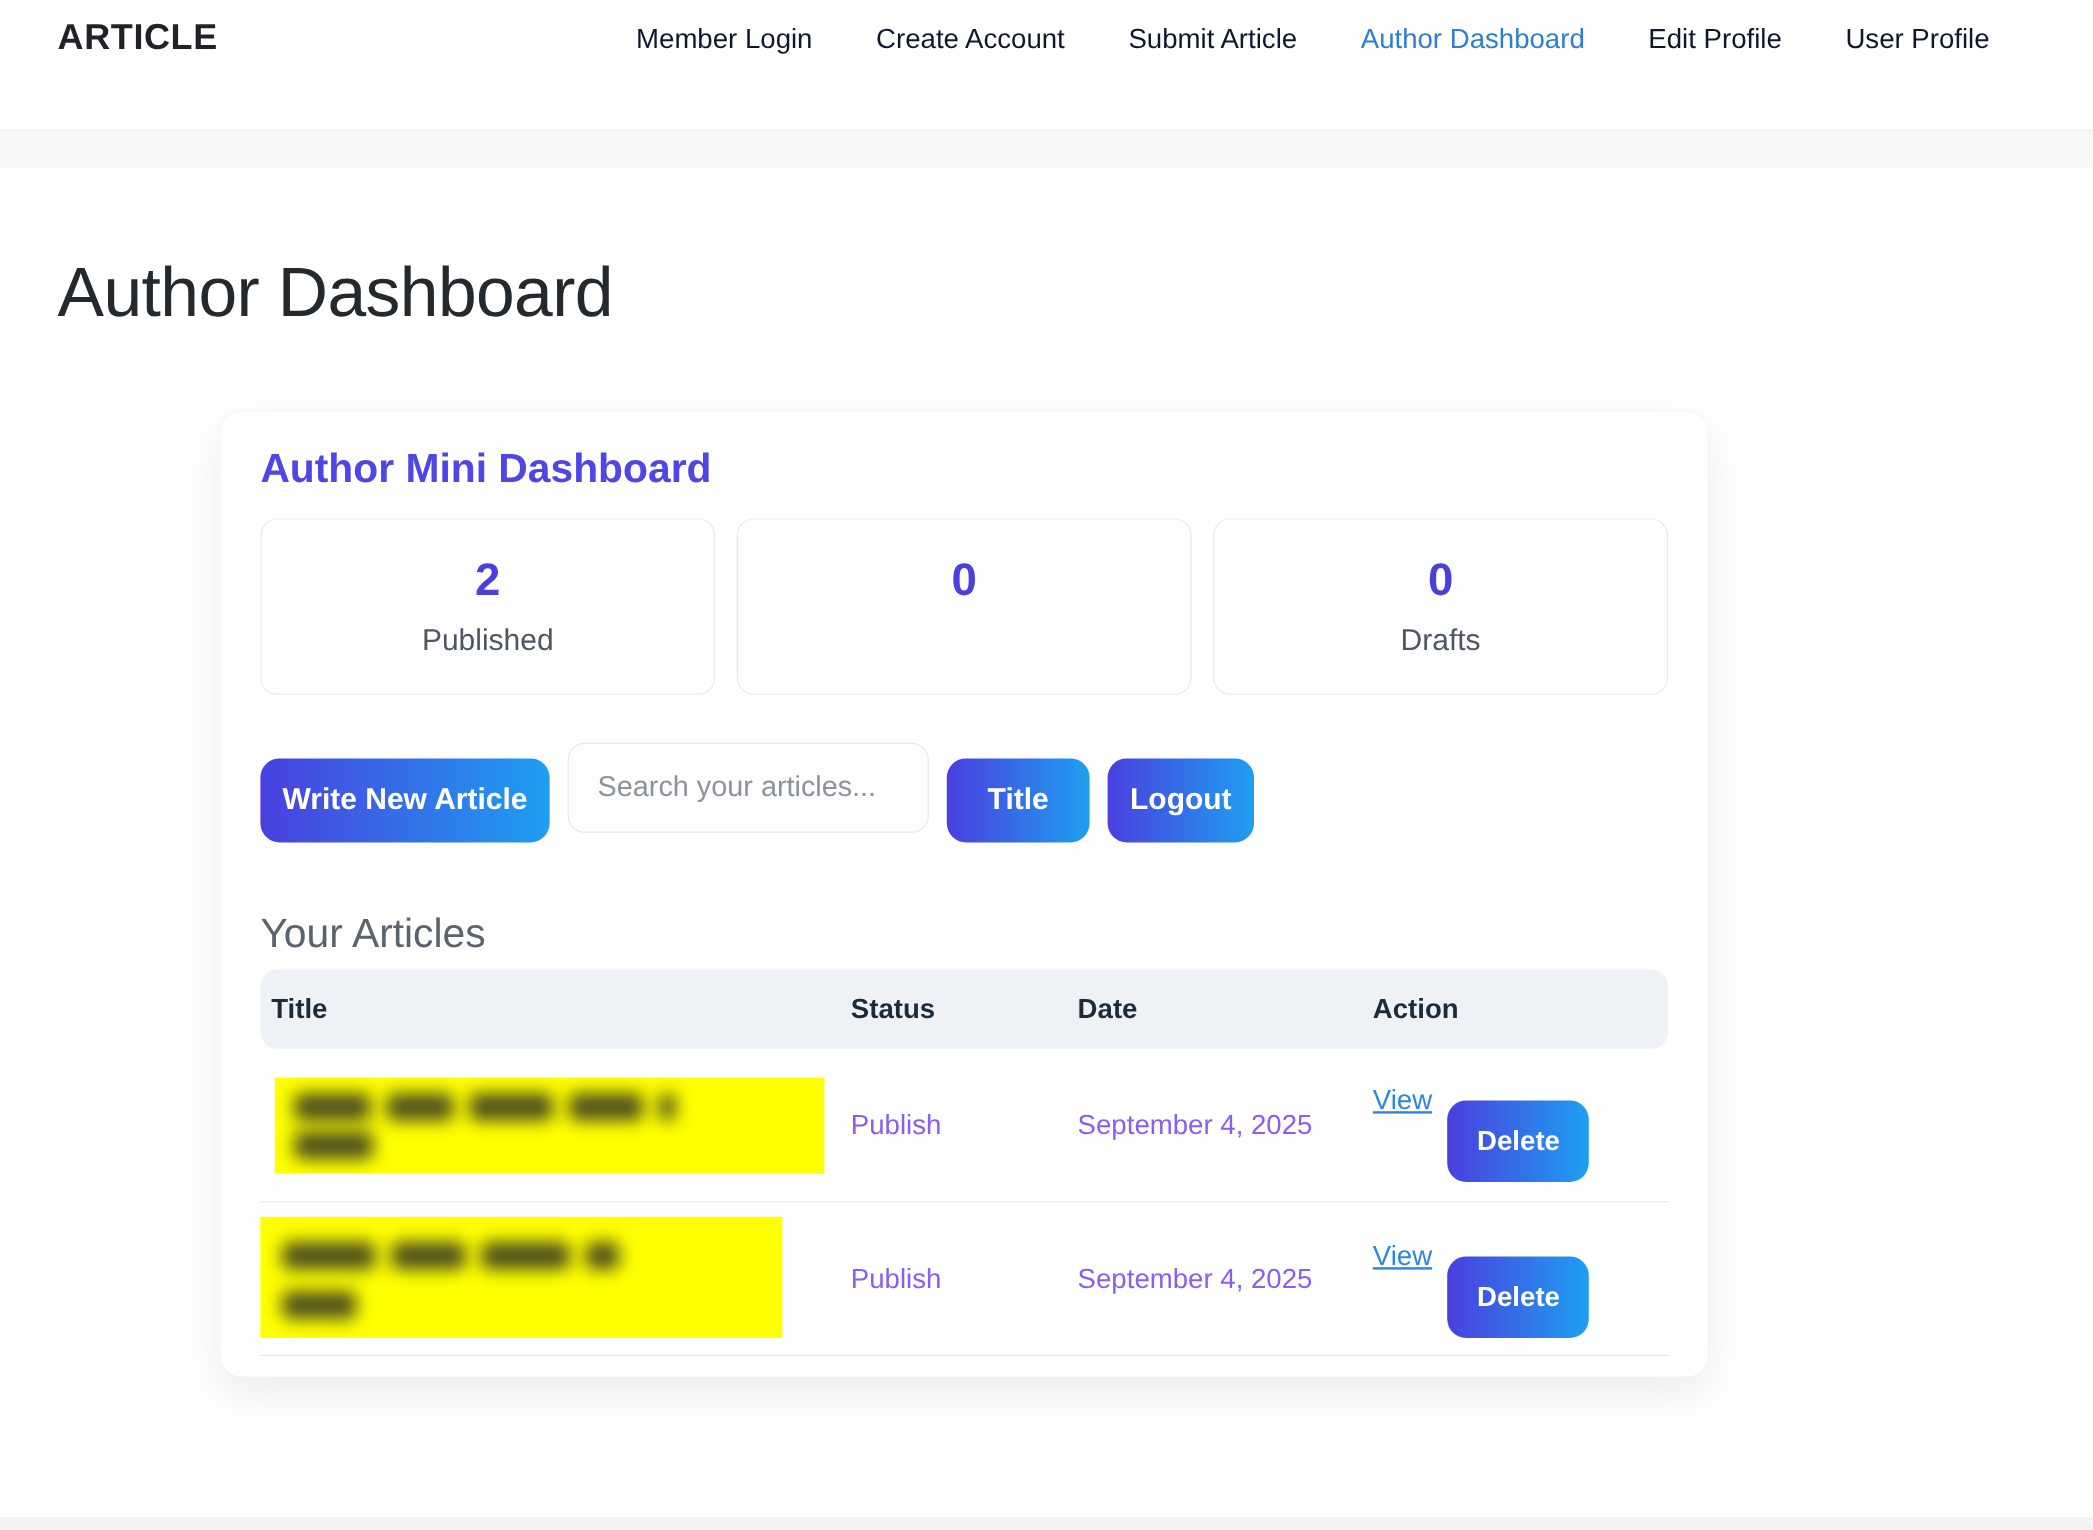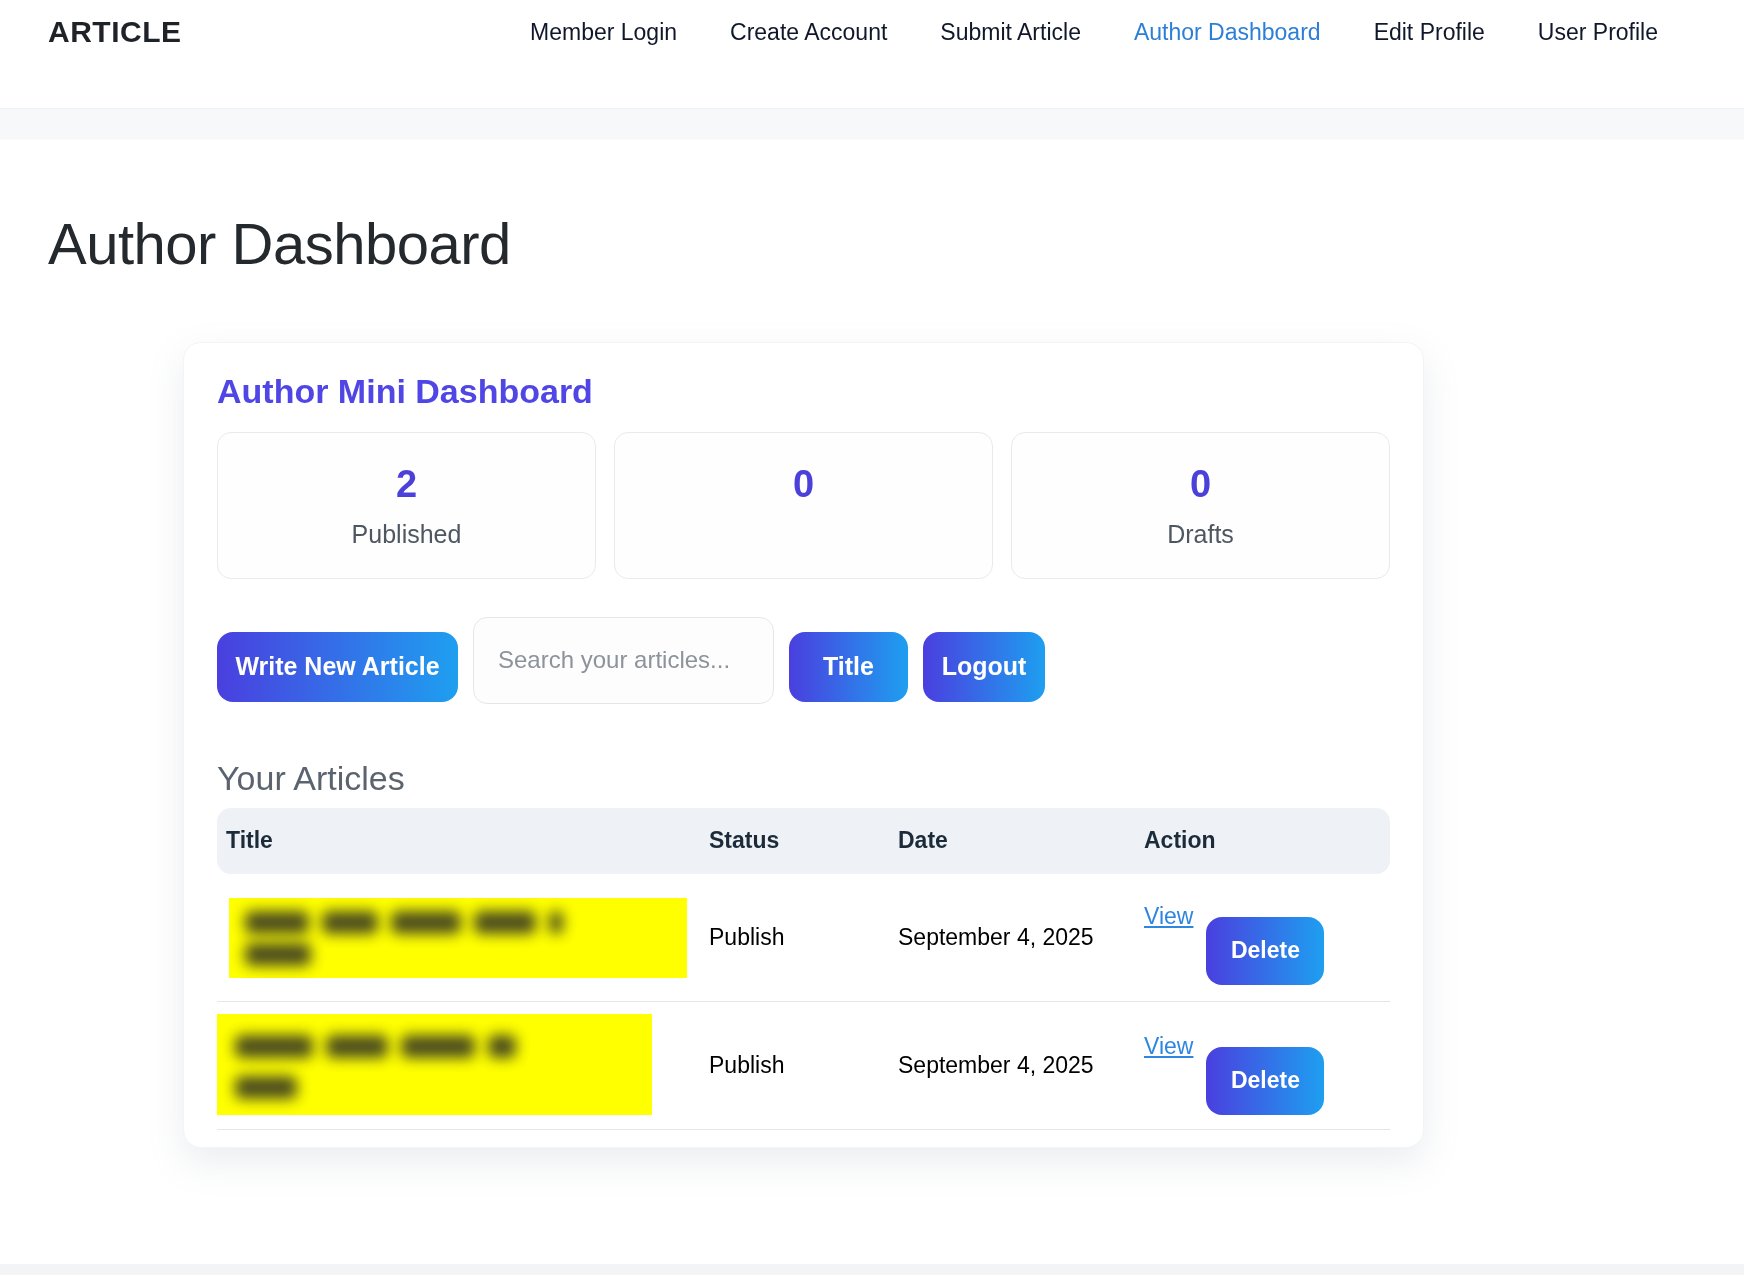--- a/index.html
+++ b/index.html
@@ -28,42 +28,42 @@
   .panel-title { font-size:34px; font-weight:700; color:#4f46e5; line-height:41px; }
 
   
   .stats { margin-top:20px; display:flex; gap:18px; }
   .stat { flex:1; height:147px; border:1px solid #e8eaee; border-radius:14px;
           background:#fefeff; text-align:center; padding-top:32px; }
   .stat-value { font-size:38px; font-weight:700; color:#4b40da; line-height:1; }
   .stat-label { margin-top:17px; font-size:25px; color:#4e5761; }
 
   
-  .actions-row { margin-top:40px; display:flex; align-items:center; gap:15px; height:83px; }
+  .actions-row { margin-top:40px; display:flex; align-items:flex-start; gap:15px; height:83px; }
   .btn { background:linear-gradient(90deg,#4a3fdf,#1e9ff0); color:#fff; font-weight:700;
          font-size:25px; border:none; border-radius:16px; height:70px; margin-top:13px;
          cursor:pointer; font-family:"Liberation Sans", sans-serif;
          display:flex; align-items:center; justify-content:center; }
   .btn-write { width:241px; }
   .btn-search { width:119px; }
   .btn-logout { width:122px; }
-  .search-input { width:301px; height:87px; border:1px solid #e4e7ea; border-radius:14px;
+  .search-input { width:301px; height:75px; border:1px solid #e4e7ea; border-radius:14px;
                   background:#fdfdfd; padding:0 24px; font-size:24px; color:#4a4f55;
                   font-family:"Liberation Sans", sans-serif; outline:none; }
   .search-input::placeholder { color:#8d939b; }
 
   
   .your-articles { margin-top:57px; font-size:34px; font-weight:400; color:#5b646e; }
   .atable { margin-top:10px; }
   .thead, .trow { display:grid; grid-template-columns:492px 189px 246px 1fr; }
   .thead { background:#eef2f7; border-radius:14px; height:66px; align-items:center;
            font-weight:700; font-size:23px; color:#1c2b3a; }
   .th-title { padding-left:9px; }
   .trow { min-height:127px; }
-  .cell-mid { display:flex; align-items:center; font-size:23px; color:#000000; }
+  .cell-mid { display:flex; align-items:center; font-size:23px; color:#8b5cf6; }
   .cell-action { display:flex; align-items:flex-start; gap:13px; }
   .row1 .cell-action { padding-top:29px; }
   .row2 .cell-action { padding-top:31px; }
   .view-link { font-size:23px; color:#2e86e0; text-decoration:underline; cursor:pointer; }
   .btn-delete { width:118px; height:68px; margin-top:14px; border-radius:16px; font-size:23px; }
   .divider { height:1px; background:#e4e7ea; }
 
   
   .redact { position:relative; background:#ffff00; overflow:hidden; }
   .redact-r1 { margin:24px 0 0 12px; width:458px; height:80px; }

